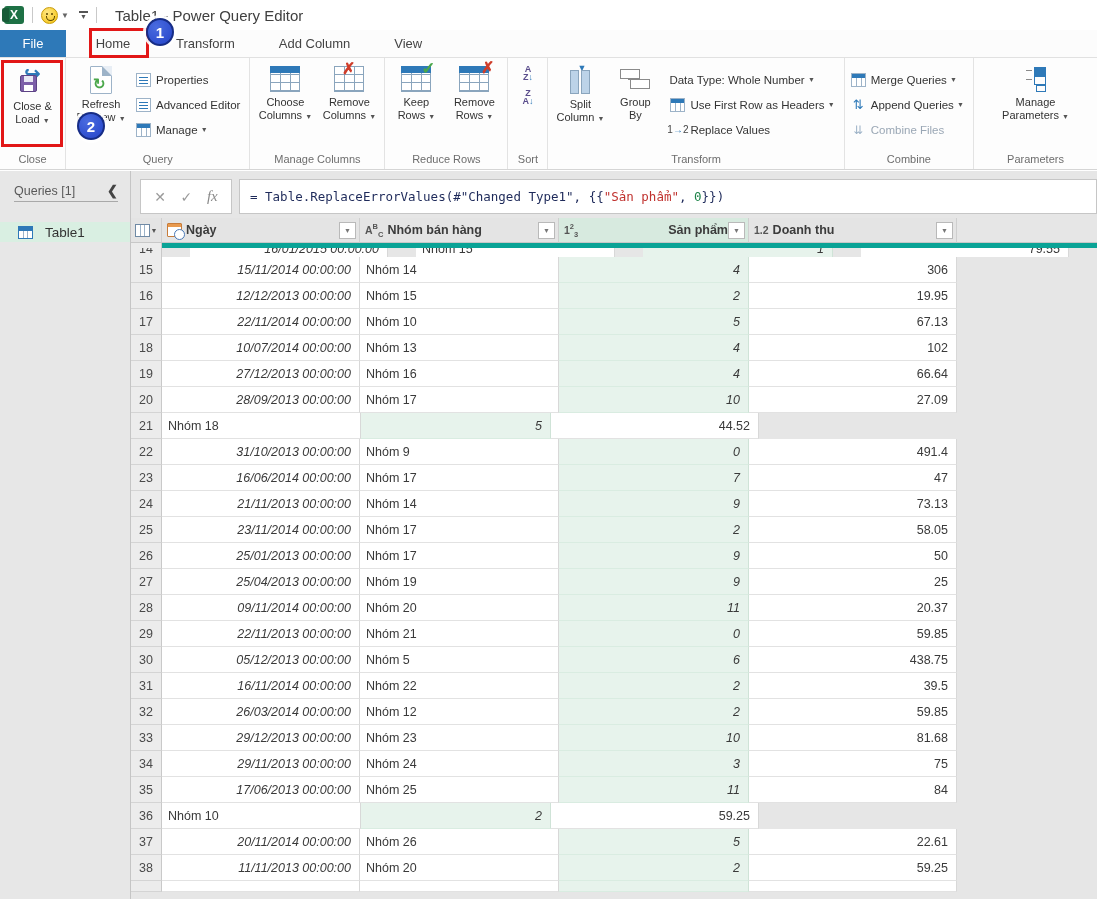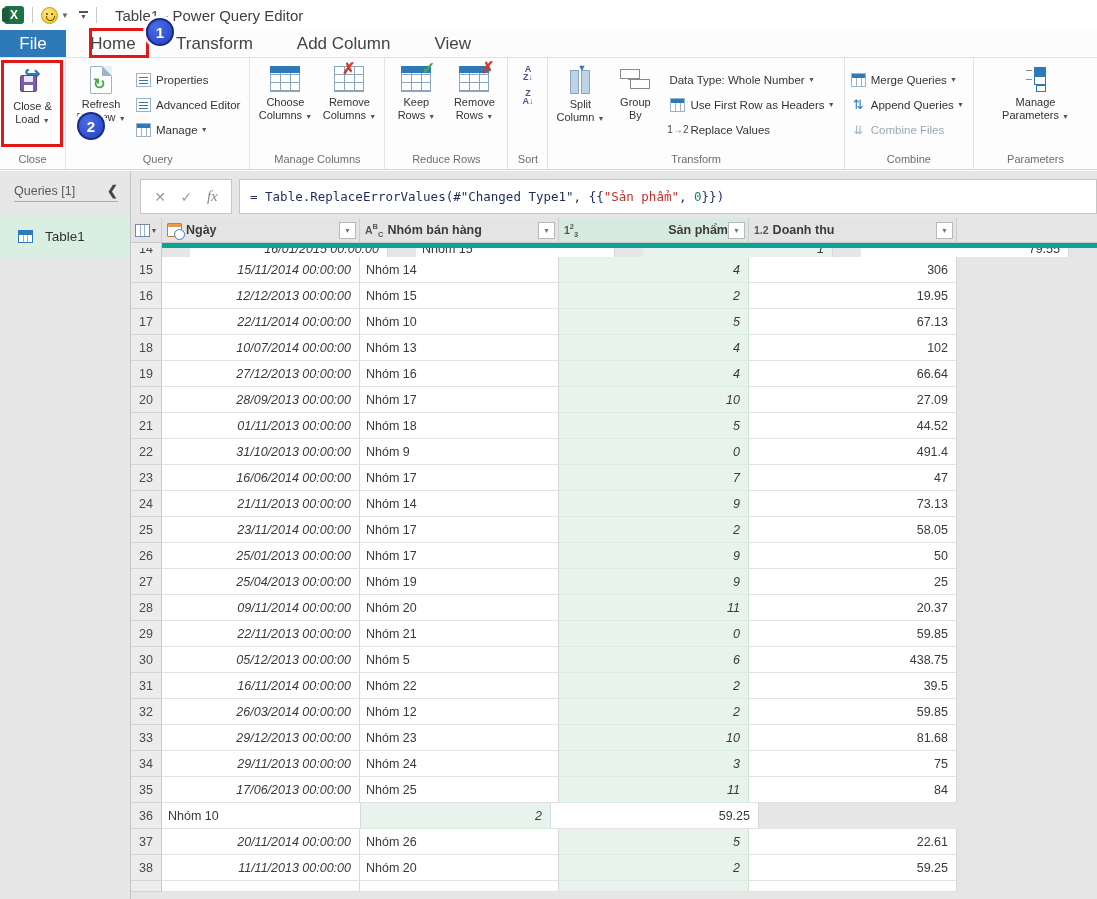--- a/index.html
+++ b/index.html
@@ -16,21 +16,21 @@
   .smiley::before{ content:""; position:absolute; left:4px; top:5px; width:2px; height:2px; background:#5a4500; border-radius:50%; box-shadow:5px 0 0 #5a4500; }
   .smiley::after{ content:""; position:absolute; left:4px; top:8px; width:7px; height:4px; border:1.5px solid #5a4500; border-top:none; border-radius:0 0 8px 8px; }
   .caret-down { font-size:8px; color:#666; margin-left:3px; }
   .qat-custom { margin-left:10px; display:flex; flex-direction:column; align-items:center; }
   .qat-custom i { display:block; width:9px; border-top:2px solid #555; margin-bottom:1px; }
   .qat-custom b { font-size:7px; color:#555; line-height:5px; font-weight:normal; }
   .win-title { font-size:15px; color:#404040; margin-left:10px; }
 
   
   .tabbar { height:28px; display:flex; align-items:stretch; background:#fcfcfc; border-bottom:1px solid #e1e1e1; }
-  .tab { display:flex; align-items:center; justify-content:center; font-size:17px; color:#444; padding:0 18px; cursor:pointer; }
+  .tab { display:flex; align-items:center; justify-content:center; font-size:13px; color:#444; padding:0 18px; cursor:pointer; }
   .tab-file { background:#2e79b8; color:#fff; width:66px; padding:0; }
   .tab-home { width:70px; padding:0; }
 
   
   .ribbon { height:112px; background:#fdfdfd; border-bottom:1px solid #d5d5d5; display:flex; align-items:stretch; }
   .rgroup { display:flex; flex-direction:column; border-right:1px solid #e3e3e3; padding:3px 3px 0 3px; }
   .rgroup-body { flex:1; display:flex; align-items:flex-start; }
   .rgroup-label { font-size:11px; color:#6d6d6d; text-align:center; padding:2px 2px 4px 2px; }
   .bigbtn { width:64px; display:flex; flex-direction:column; align-items:center; padding-top:5px; cursor:pointer; }
   .bigbtn .blabel { font-size:11px; color:#333; text-align:center; line-height:13px; margin-top:4px; }
@@ -79,21 +79,21 @@
   
   .redbox { position:absolute; border:3px solid #e21717; z-index:40; pointer-events:none; }
   .badge { position:absolute; width:28px; height:28px; border-radius:50%; background:radial-gradient(circle at 35% 30%, #4a6ce0, #2443c8); border:2px solid #172d86; box-shadow:0 0 0 3px rgba(255,255,255,0.9); color:#fff; font-size:15px; font-weight:bold; display:flex; align-items:center; justify-content:center; z-index:41; }
 
   
   .content { position:absolute; top:171px; left:0; right:0; bottom:0; background:#e6e6e6; display:flex; }
   .sidebar { width:228px; background:#e7e7e7; border-right:1px solid #c5c5c5; padding-top:12px; }
   .sb-head { display:flex; align-items:center; margin:0 12px 0 14px; border-bottom:1px solid #a9a9a9; padding-bottom:3px; }
   .sb-title { flex:1; font-size:12.5px; color:#595959; }
   .sb-collapse { font-size:13px; color:#444; font-weight:bold; cursor:pointer; }
-  .sb-item { display:flex; align-items:center; height:43px; margin-top:13px; background:#d9efe2; padding-left:18px; font-size:13.5px; color:#333; cursor:pointer; }
+  .sb-item { display:flex; align-items:center; height:20px; margin-top:20px; background:#d9efe2; padding-left:18px; font-size:13.5px; color:#333; cursor:pointer; }
   .sb-item .qicon { width:15px; height:13px; border:1px solid #2e79b8; background:linear-gradient(#2e79b8,#2e79b8) 0 0/100% 4px no-repeat, repeating-linear-gradient(to right,#fff 0 3.5px, #9db3c8 3.5px 4.5px); margin-right:12px; }
 
   .workarea { flex:1; display:flex; flex-direction:column; position:relative; }
   .fbar { height:47px; display:flex; align-items:center; padding:8px 0 4px 9px; }
   .fbar-btns { width:92px; height:35px; background:#fff; border:1px solid #c6c6c6; display:flex; align-items:center; justify-content:space-around; padding:0 6px; }
   .fbtn { color:#9a9a9a; font-size:14px; cursor:pointer; }
   .ffx { font-style:italic; font-family:"Liberation Serif", serif; font-size:15px; color:#8a8a8a; }
   .fbox { flex:1; height:35px; margin-left:7px; background:#fff; border:1px solid #c6c6c6; display:flex; align-items:center; padding-left:10px; font-family:"DejaVu Sans Mono", monospace; font-size:12.5px; color:#1e2a5a; white-space:pre; overflow:hidden; }
   .fstr { color:#c0322f; }
   .fnum { color:#1e8449; }
@@ -444,21 +444,20 @@
           <div class="trow">
             <div class="tcell c-num">20</div>
             <div class="tcell c-date">28/09/2013 00:00:00</div>
             <div class="tcell c-group">Nhóm 17</div>
             <div class="tcell c-prod">10</div>
             <div class="tcell c-rev">27.09</div>
             <div class="tcell c-fill"></div>
           </div>
           <div class="trow">
             <div class="tcell c-num">21</div>
-            <div class="tcell c-date">01/11/2013 00:00:00</div>
             <div class="tcell c-group">Nhóm 18</div>
             <div class="tcell c-prod">5</div>
             <div class="tcell c-rev">44.52</div>
             <div class="tcell c-fill"></div>
           </div>
           <div class="trow">
             <div class="tcell c-num">22</div>
             <div class="tcell c-date">31/10/2013 00:00:00</div>
             <div class="tcell c-group">Nhóm 9</div>
             <div class="tcell c-prod">0</div>

